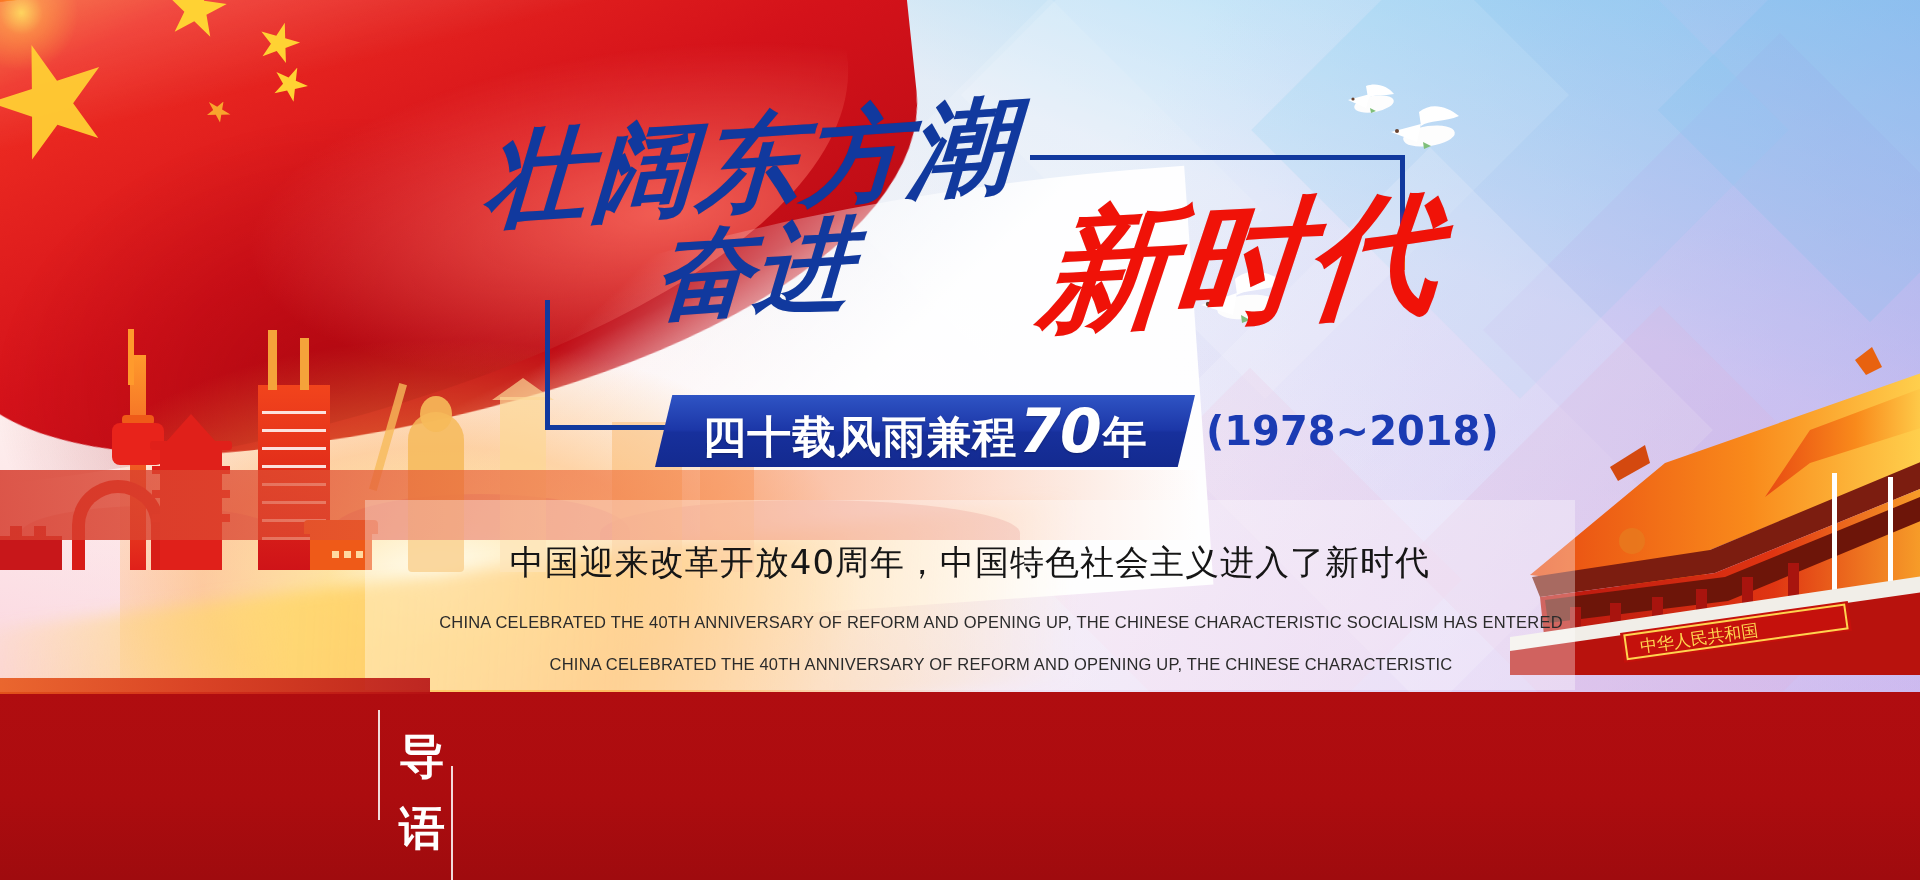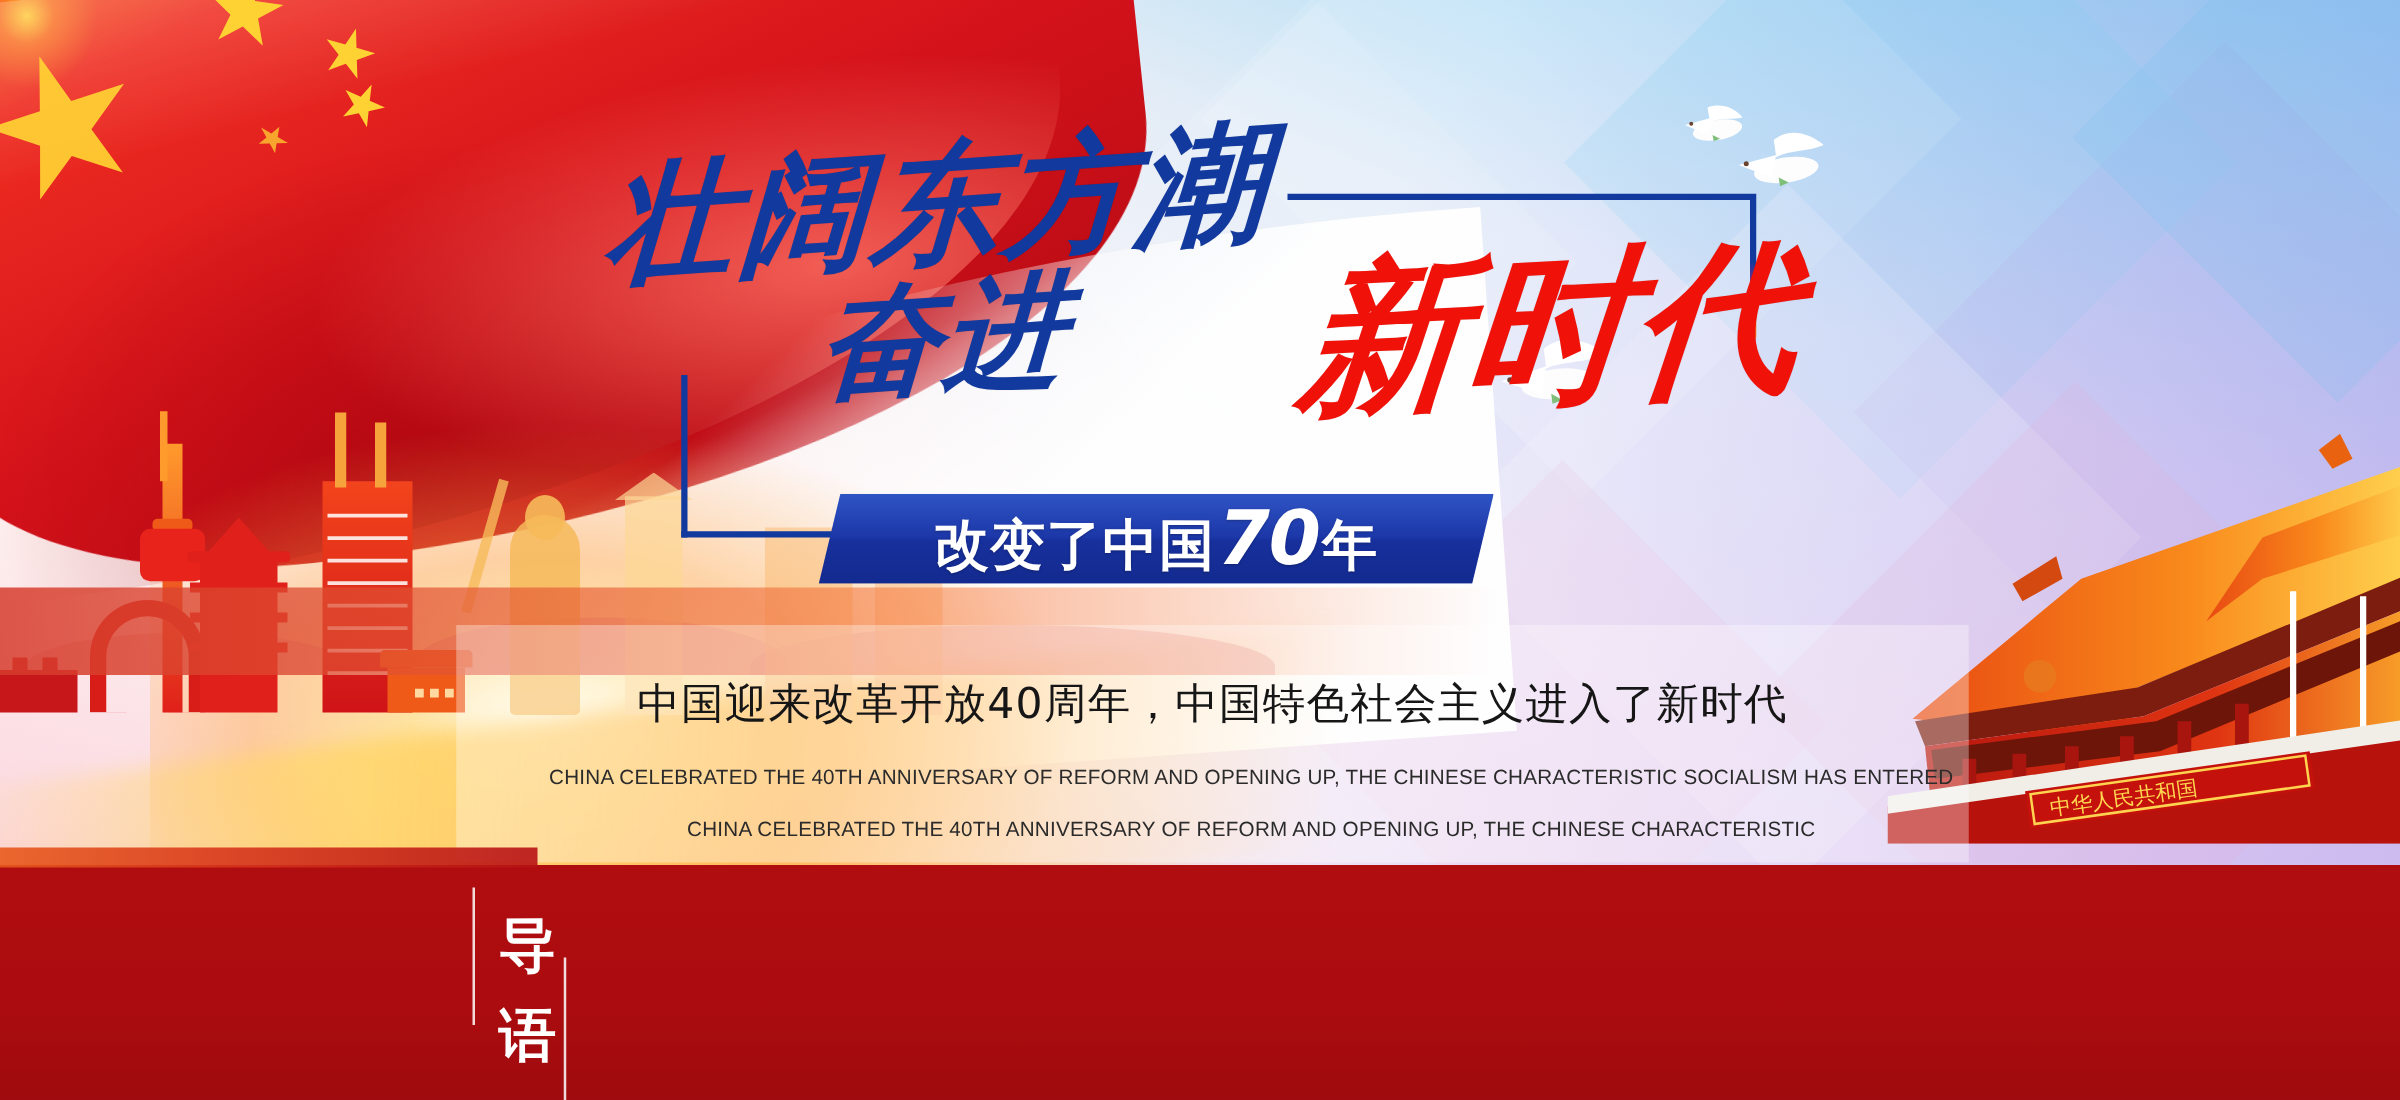--- a/index.html
+++ b/index.html
@@ -316,23 +316,24 @@
 
   <div class="titlewrap">
     <div class="bracket bracket-top"></div>
     <div class="bracket bracket-bot"></div>
 
     <div class="cal cal-blue1">壮阔东方潮</div>
     <div class="cal cal-blue2">奋进</div>
     <div class="cal cal-red">新时代</div>
 
     <div class="ribbon">
-      <div class="ribbon-text"><span>改变了中国</span><span class="big">70</span><span>年</span></div>
+      <div class="ribbon-text"><span>四十载风雨兼程</span><span class="big">70</span><span>年</span></div>
     </div>
 
+    <div class="years">(1978~2018)</div>
   </div>
 
   <div class="sub-cn">中国迎来改革开放40周年，中国特色社会主义进入了新时代</div>
   <div class="sub-en1">CHINA CELEBRATED THE 40TH ANNIVERSARY OF REFORM AND OPENING UP, THE CHINESE CHARACTERISTIC SOCIALISM HAS ENTERED</div>
   <div class="sub-en2">CHINA CELEBRATED THE 40TH ANNIVERSARY OF REFORM AND OPENING UP, THE CHINESE CHARACTERISTIC</div>
 
   <div class="footer">
     <div class="footer-topglow"></div>
     <div class="vline vline-a"></div>
     <div class="vline vline-d"></div>

